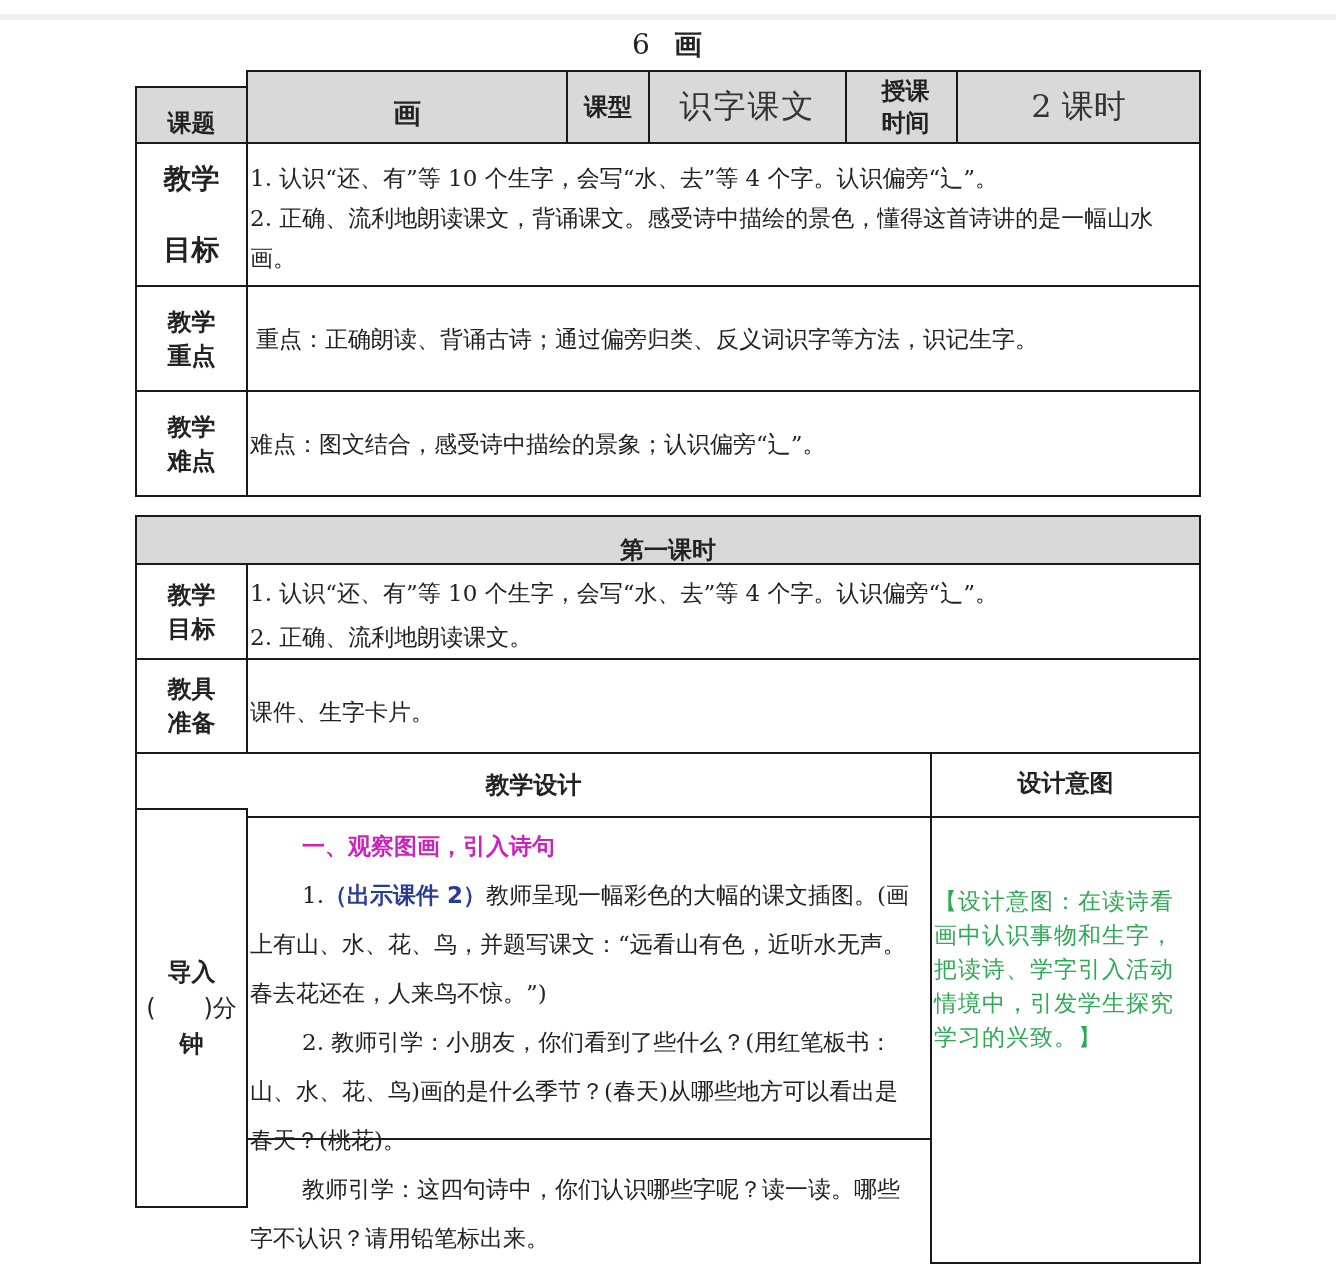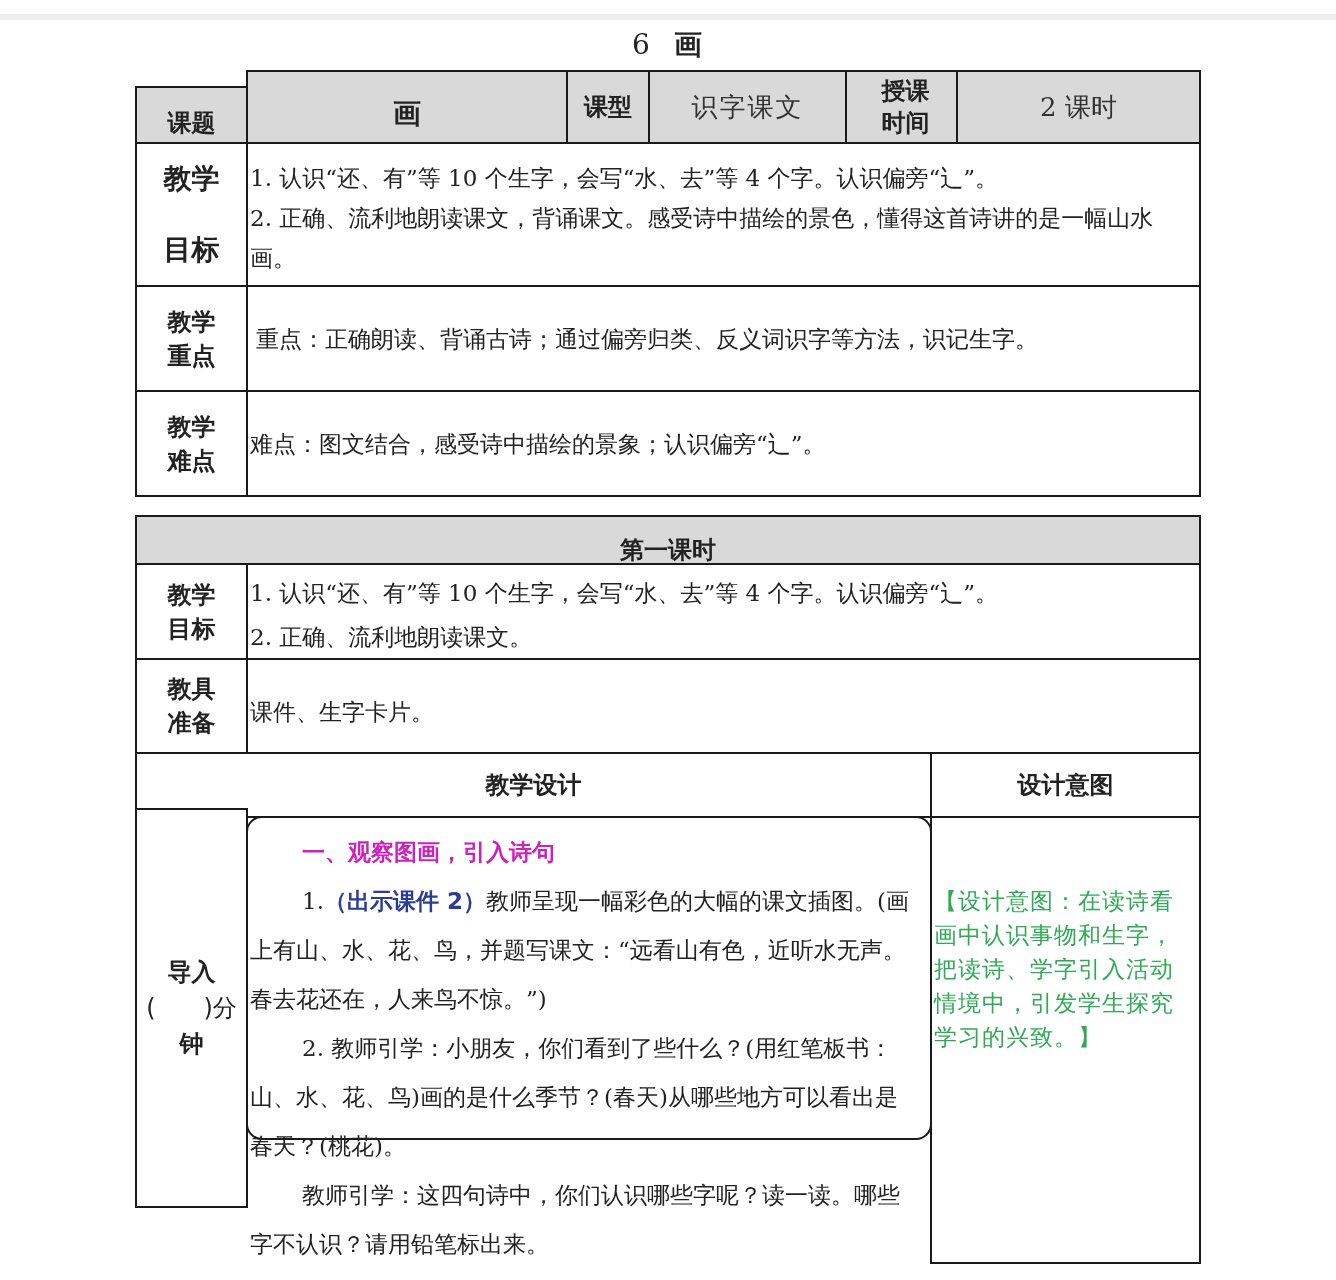--- a/index.html
+++ b/index.html
@@ -7,21 +7,21 @@
          font-family: "DejaVu Serif", "Liberation Serif", serif; color: #222; }
   .topbar { position: absolute; left: 0; top: 14px; width: 1336px; height: 6px; background: #efefef; }
   .doc-title { position: absolute; left: 0; top: 26px; width: 1336px; text-align: center;
                font-size: 28px; font-weight: bold; letter-spacing: 2px; }
   .doc-title .num { margin-right: 22px; font-weight: normal; }
   .cell { position: absolute; box-sizing: border-box; border: 2px solid #1a1a1a; background: #fff; }
   .gray { background: #d9d9d9; }
   .center { display: flex; align-items: center; justify-content: center; text-align: center; }
   .lbl { font-family: "DejaVu Sans", "Liberation Sans", sans-serif; font-weight: bold; font-size: 24px; line-height: 34px; }
   .lbl-lg { font-family: "DejaVu Sans", "Liberation Sans", sans-serif; font-weight: bold; font-size: 28px; }
-  .val { font-size: 26px; color: #333; }
+  .val { font-size: 32px; color: #333; }
   .body-text { font-size: 23px; line-height: 40px; color: #222; }
   .para { white-space: normal; }
   .sec-heading { color: #cc22bb; font-weight: bold; font-family: "DejaVu Sans", "Liberation Sans", sans-serif; }
   .courseware { color: #2a3b9a; font-weight: bold; font-family: "DejaVu Sans", "Liberation Sans", sans-serif; }
   .intent { color: #2eaa55; font-size: 23px; line-height: 34px; }
   .indent { text-indent: 52px; }
 </style>
 </head>
 <body>
 
@@ -93,31 +93,31 @@
   <span>教具</span>
   <span>准备</span>
 </div>
 <div class="cell body-text" style="left:246px;top:658px;width:955px;height:96px;display:flex;align-items:center;padding-left:2px;padding-top:12px;">
   <span>课件、生字卡片。</span>
 </div>
 
 <div class="cell center lbl" style="left:135px;top:752px;width:797px;height:66px;">
   <span>教学设计</span>
 </div>
-<div class="cell center lbl" style="left:930px;top:752px;width:271px;height:66px;">
+<div class="cell center lbl" style="left:930px;top:752px;width:271px;height:66px;font-family:Liberation Mono, monospace;">
   <span>设计意图</span>
 </div>
 
 <div class="cell center lbl" style="left:135px;top:808px;width:113px;height:400px;flex-direction:column;line-height:36px;">
   <span>导入</span>
   <span style="white-space:nowrap;font-weight:normal;">(　　)分</span>
   <span>钟</span>
 </div>
 
-<div class="cell body-text" style="left:246px;top:816px;width:686px;height:324px;padding:10px 12px 0 2px;line-height:49px;border-radius:16px;">
+<div class="cell body-text" style="left:246px;top:816px;width:686px;height:324px;padding:4px 12px 0 2px;line-height:49px;">
   <div class="sec-heading indent">一、观察图画，引入诗句</div>
   <div class="indent"><span>1.</span><span class="courseware">（出示课件 2）</span><span>教师呈现一幅彩色的大幅的课文插图。(画上有山、水、花、鸟，并题写课文：“远看山有色，近听水无声。春去花还在，人来鸟不惊。”)</span></div>
   <div class="indent">2. 教师引学：小朋友，你们看到了些什么？(用红笔板书：山、水、花、鸟)画的是什么季节？(春天)从哪些地方可以看出是春天？(桃花)。</div>
   <div class="indent">教师引学：这四句诗中，你们认识哪些字呢？读一读。哪些字不认识？请用铅笔标出来。</div>
 </div>
 
 <div class="cell intent" style="left:930px;top:816px;width:271px;height:448px;padding:66px 2px 0 2px;letter-spacing:1px;">
   <span>【设计意图：在读诗看画中认识事物和生字，把读诗、学字引入活动情境中，引发学生探究学习的兴致。】</span>
 </div>
 

